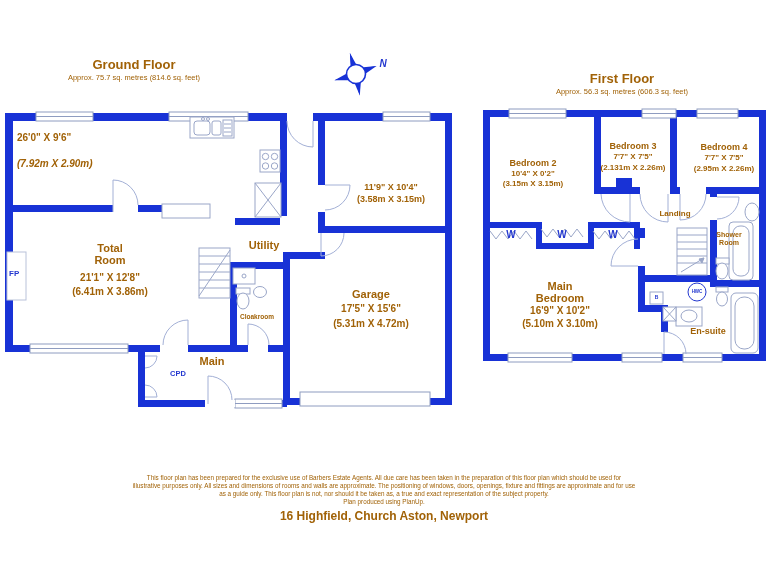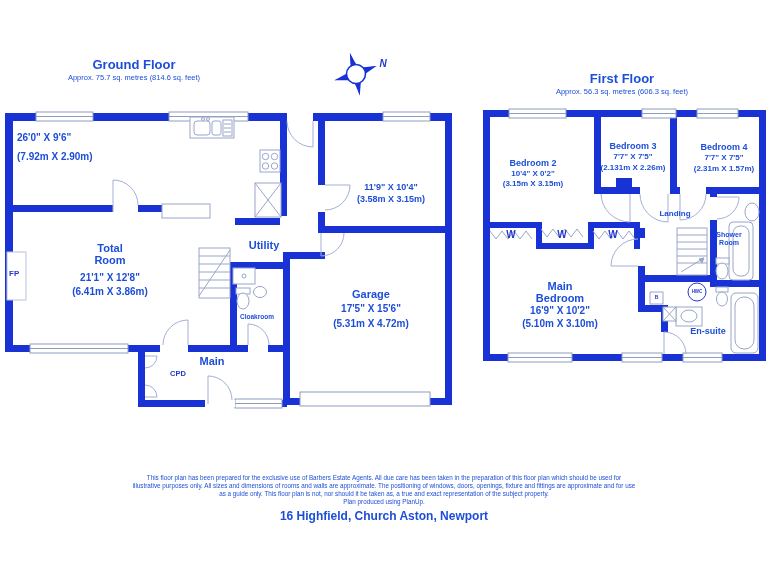--- a/index.html
+++ b/index.html
@@ -1,20 +1,20 @@
 <!DOCTYPE html>
 <html><head>
 <meta charset="utf-8">
 <style>
   html,body{margin:0;padding:0;background:#fff;}
   #canvas{position:relative;width:768px;height:576px;background:#ffffff;overflow:hidden;
           font-family:"Liberation Sans", sans-serif;}
   #planes{position:absolute;left:0;top:0;}
   .lbl{position:absolute;transform:translateX(-50%);text-align:center;font-weight:bold;
-       color:#1d4ed8;line-height:1.12;white-space:nowrap;}
+       color:#a16207;line-height:1.12;white-space:nowrap;}
   .wrap{white-space:normal;}
   .la{transform:none;text-align:left;}
   .blue{color:#2438cf;}
   .thin{font-weight:normal;}
   .f13{font-size:13px;}
   .f12{font-size:12px;}
   .f11{font-size:11px;}
   .f10{font-size:10px;}
   .f9{font-size:9px;}
   .f8{font-size:8px;}
@@ -262,21 +262,21 @@
     <polygon points="334.5,80.2 359.7,70.8 354.1,80.2" fill="#1832d6"></polygon>
     <polygon points="334.5,80.2 360.1,77.7 351.4,70.9" fill="#1832d6"></polygon>
     <circle cx="356" cy="74" r="9.5" fill="#ffffff" stroke="#1832d6" stroke-width="1.6"></circle>
   </g>
 </svg>
 
   <div class="lbl f13" style="left:134px;top:58px;">Ground Floor</div>
   <div class="lbl f75 thin" style="left:134px;top:74px;">Approx. 75.7 sq. metres (814.6 sq. feet)</div>
 
   <div class="lbl la f10" style="left:17px;top:132px;">26'0" X 9'6"</div>
-  <div class="lbl la f10" style="left:17px;top:151px;">(7.92m X 2.90m)</div>
+  <div class="lbl la f10" style="left:17px;top:158px;font-style:italic;">(7.92m X 2.90m)</div>
 
   <div class="lbl wrap f11" style="left:110px;top:242px;width:50px;">Total Room</div>
   <div class="lbl f10" style="left:110px;top:272px;">21'1" X 12'8"</div>
   <div class="lbl f10" style="left:110px;top:286px;">(6.41m X 3.86m)</div>
 
   <div class="lbl f9" style="left:391px;top:182px;">11'9" X 10'4"</div>
   <div class="lbl f9" style="left:391px;top:194px;">(3.58m X 3.15m)</div>
 
   <div class="lbl f11" style="left:371px;top:288px;">Garage</div>
   <div class="lbl f10" style="left:371px;top:303px;">17'5" X 15'6"</div>
@@ -294,21 +294,21 @@
   <div class="lbl f9" style="left:533px;top:158px;">Bedroom 2</div>
   <div class="lbl f8" style="left:533px;top:170px;">10'4" X 0'2"</div>
   <div class="lbl f8" style="left:533px;top:180px;">(3.15m X 3.15m)</div>
 
   <div class="lbl f9" style="left:633px;top:141px;">Bedroom 3</div>
   <div class="lbl f8" style="left:633px;top:153px;">7'7" X 7'5"</div>
   <div class="lbl f8" style="left:633px;top:164px;">(2.131m X 2.26m)</div>
 
   <div class="lbl f9" style="left:724px;top:142px;">Bedroom 4</div>
   <div class="lbl f8" style="left:724px;top:154px;">7'7" X 7'5"</div>
-  <div class="lbl f8" style="left:724px;top:165px;">(2.31m X 1.57m)</div>
+  <div class="lbl f8" style="left:724px;top:165px;">(2.95m X 2.26m)</div>
 
   <div class="lbl f8" style="left:675px;top:210px;">Landing</div>
   <div class="lbl wrap f7" style="left:729px;top:231px;width:32px;">Shower Room</div>
 
   <div class="lbl wrap f11" style="left:560px;top:280px;width:64px;">Main Bedroom</div>
   <div class="lbl f10" style="left:560px;top:305px;">16'9" X 10'2"</div>
   <div class="lbl f10" style="left:560px;top:318px;">(5.10m X 3.10m)</div>
 
   <div class="lbl f9" style="left:708px;top:326px;">En-suite</div>
 

